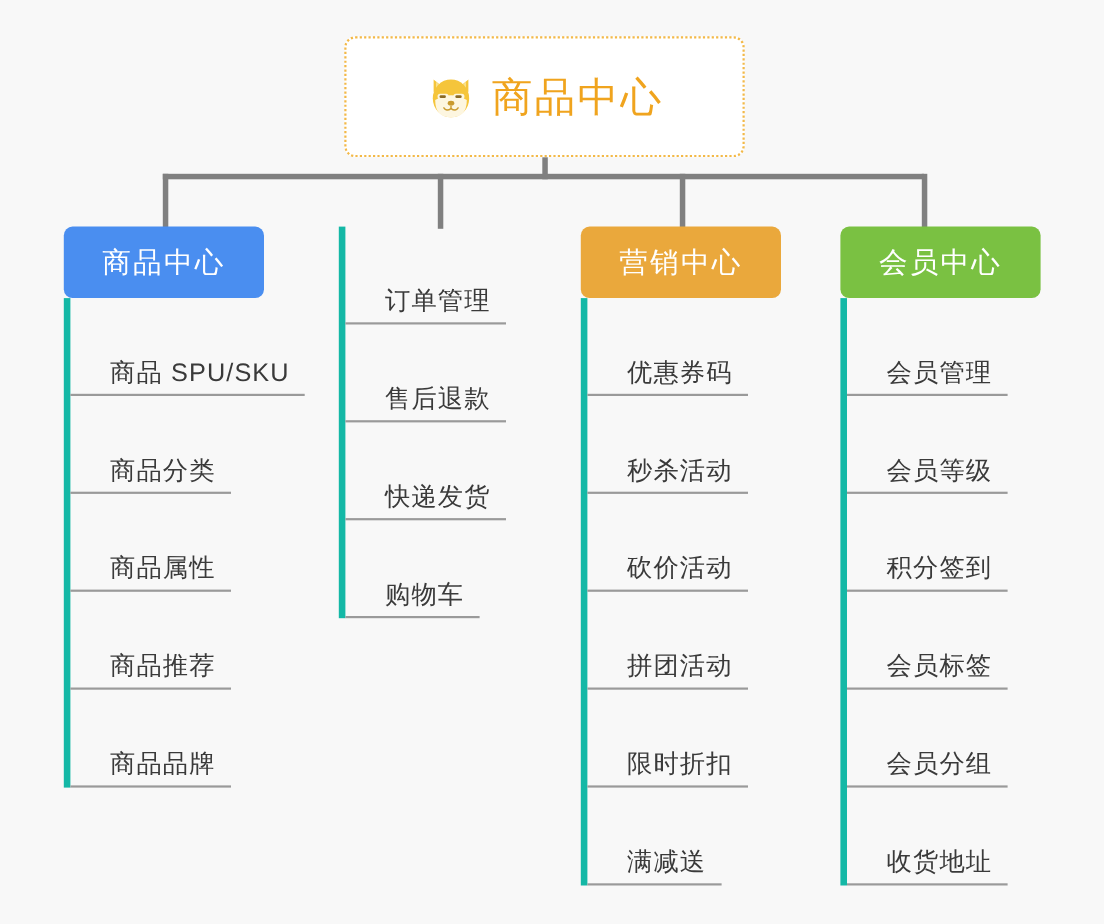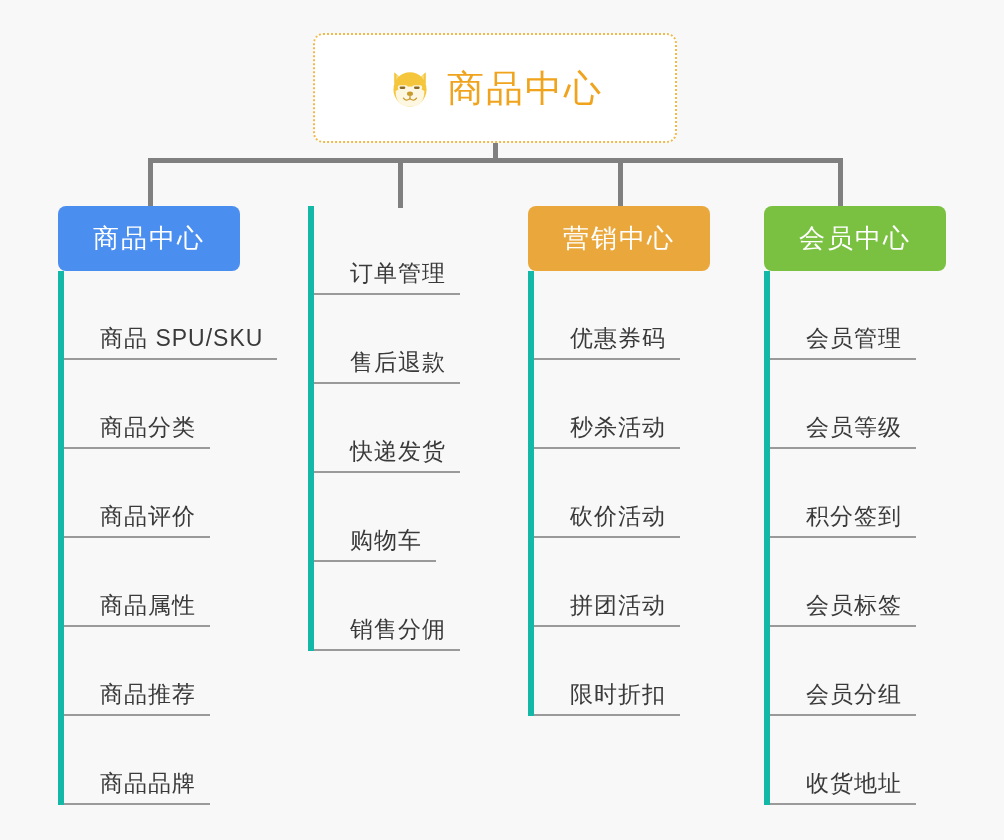--- a/index.html
+++ b/index.html
@@ -153,23 +153,20 @@
       <div class="column" style="left: 58px;">
         <div class="cat-box" style="background: rgb(74, 142, 240);">商品中心</div>
         <div class="leaf-wrap">
           <div class="leaf">
             <span class="leaf-inner">商品 SPU/SKU</span>
           </div>
           <div class="leaf">
             <span class="leaf-inner">商品分类</span>
           </div>
           <div class="leaf">
-            <span class="leaf-inner">商品评价</span>
-          </div>
-          <div class="leaf">
             <span class="leaf-inner">商品属性</span>
           </div>
           <div class="leaf">
             <span class="leaf-inner">商品推荐</span>
           </div>
           <div class="leaf">
             <span class="leaf-inner">商品品牌</span>
           </div>
         </div>
       </div>
@@ -179,23 +176,20 @@
             <span class="leaf-inner">订单管理</span>
           </div>
           <div class="leaf">
             <span class="leaf-inner">售后退款</span>
           </div>
           <div class="leaf">
             <span class="leaf-inner">快递发货</span>
           </div>
           <div class="leaf">
             <span class="leaf-inner">购物车</span>
-          </div>
-          <div class="leaf">
-            <span class="leaf-inner">销售分佣</span>
           </div>
         </div>
       </div>
       <div class="column" style="left: 528px;">
         <div class="cat-box" style="background: rgb(234, 168, 60);">营销中心</div>
         <div class="leaf-wrap">
           <div class="leaf">
             <span class="leaf-inner">优惠券码</span>
           </div>
           <div class="leaf">
@@ -203,20 +197,23 @@
           </div>
           <div class="leaf">
             <span class="leaf-inner">砍价活动</span>
           </div>
           <div class="leaf">
             <span class="leaf-inner">拼团活动</span>
           </div>
           <div class="leaf">
             <span class="leaf-inner">限时折扣</span>
           </div>
+          <div class="leaf">
+            <span class="leaf-inner">满减送</span>
+          </div>
         </div>
       </div>
       <div class="column" style="left: 748px; margin-left: 16px;">
         <div class="cat-box" style="background: rgb(122, 193, 66);">会员中心</div>
         <div class="leaf-wrap">
           <div class="leaf">
             <span class="leaf-inner">会员管理</span>
           </div>
           <div class="leaf">
             <span class="leaf-inner">会员等级</span>

